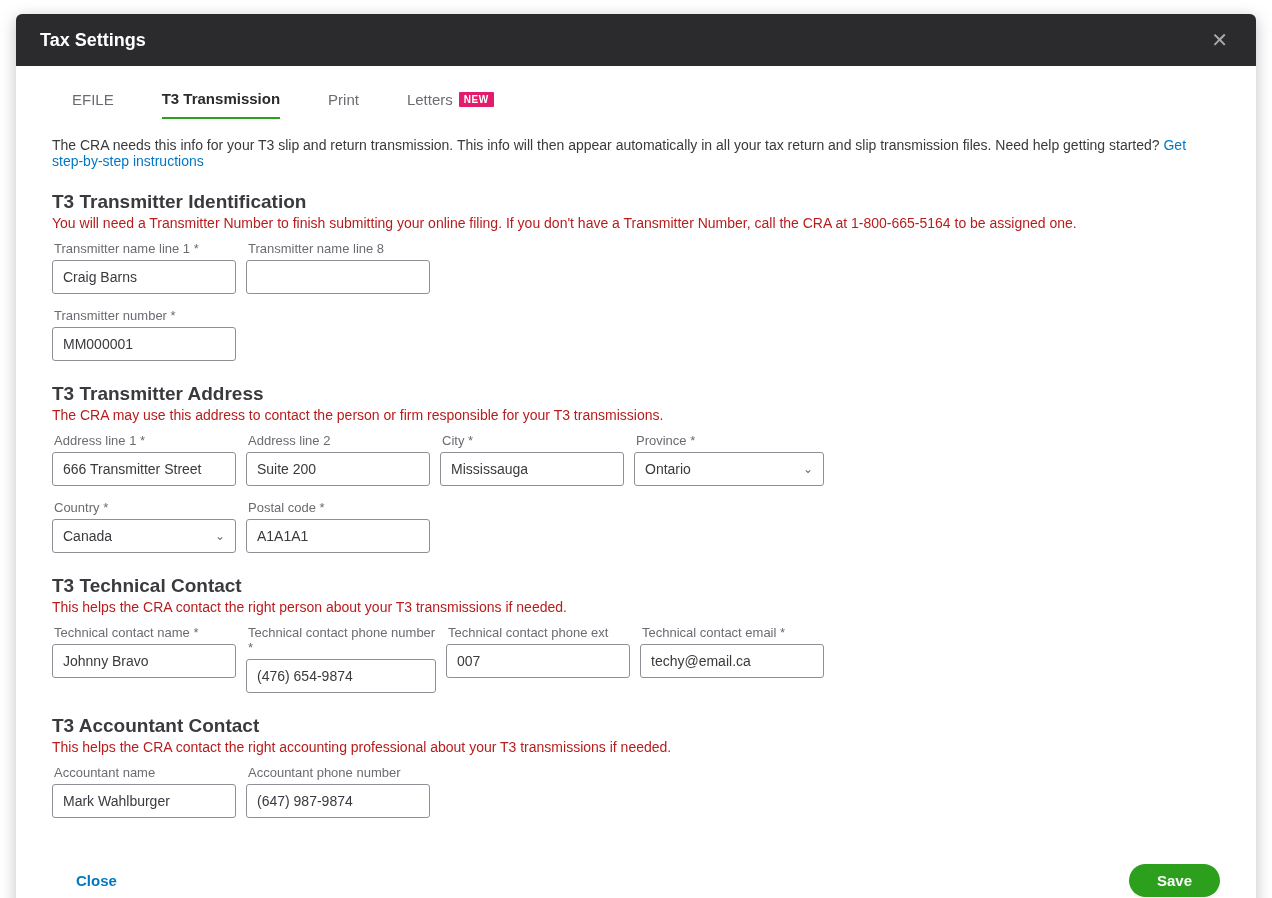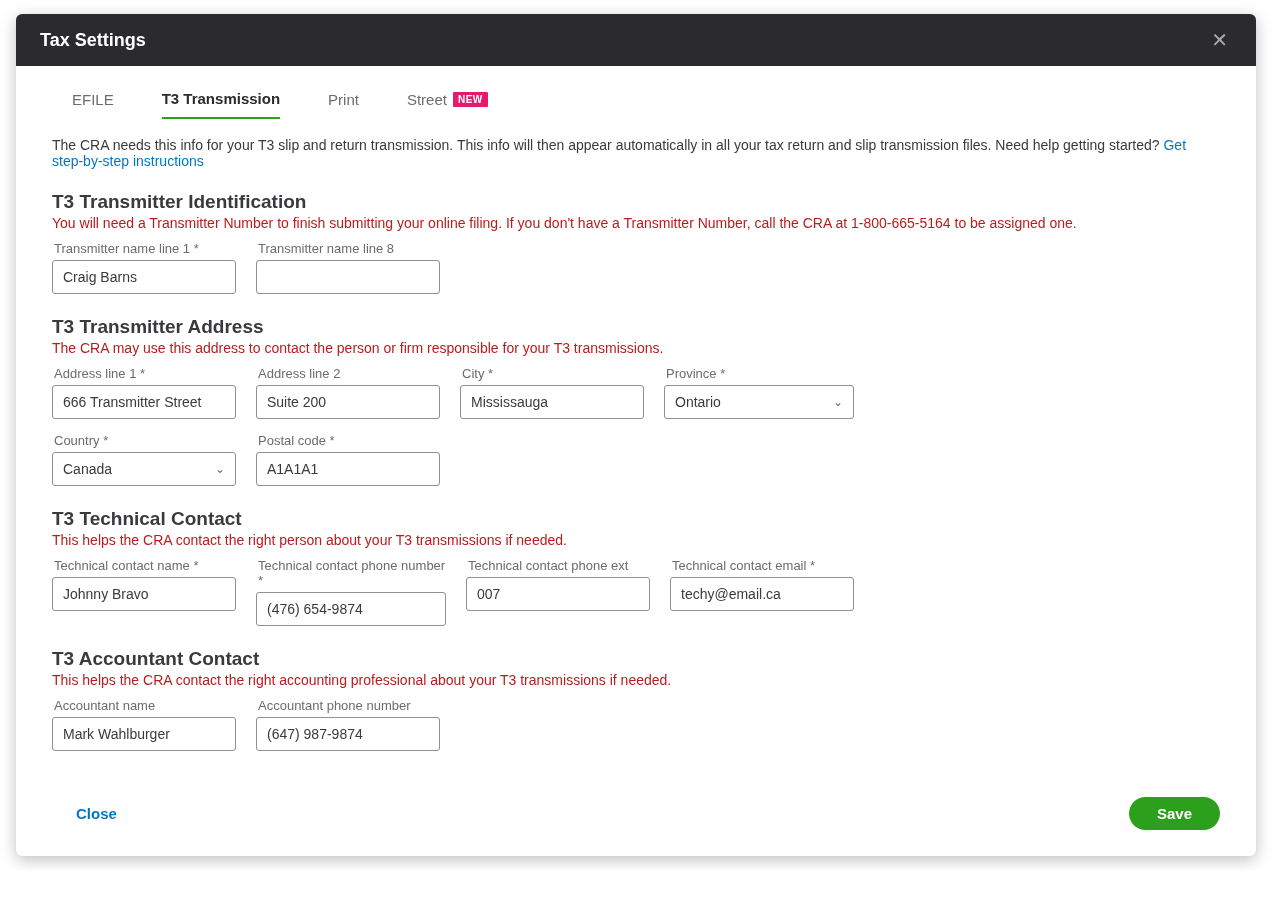--- a/index.html
+++ b/index.html
@@ -45,21 +45,21 @@
     }
     .new-badge {
       background: #e31b6c; color: #fff; font-size: 10px; font-weight: 700;
       padding: 2px 5px; border-radius: 1px; letter-spacing: 0.5px;
     }
     .intro { font-size: 14px; color: #393a3d; margin-bottom: 22px; }
     .link { color: #0077c5; text-decoration: none; cursor: pointer; }
     .section { margin-bottom: 22px; }
     .section-title { font-size: 19px; font-weight: 600; color: #393a3d; margin-bottom: 2px; }
     .section-sub { font-size: 14px; color: #b91c1c; margin-bottom: 10px; }
-    .row { display: flex; gap: 20px; margin-bottom: 14px; flex-wrap: wrap; }
+    .row { display: flex; gap: 10px; margin-bottom: 14px; flex-wrap: wrap; }
     .field { display: flex; flex-direction: column; }
     .field label { font-size: 13px; color: #6b6c72; margin-bottom: 4px; padding-left: 2px; }
     .field input, .field .select {
       height: 34px; border: 1px solid #8d9096; border-radius: 3px;
       padding: 0 10px; font-size: 14px; color: #393a3d; background: #fff;
       font-family: inherit;
     }
     .select {
       display: flex; align-items: center; justify-content: space-between;
       cursor: pointer; padding-right: 8px;
@@ -86,41 +86,47 @@
     <div class="close-x">✕</div>
   </div>
 
   <div class="modal-body">
 
     <div class="tabs">
       <div class="tab">EFILE</div>
       <div class="tab active">T3 Transmission</div>
       <div class="tab">Print</div>
       <div class="tab">
-        <span>Street</span>
+        <span>Letters</span>
         <span class="new-badge">NEW</span>
       </div>
     </div>
 
     <div class="intro">
       <span>The CRA needs this info for your T3 slip and return transmission. This info will then appear automatically in all your tax return and slip transmission files. Need help getting started?</span>
       <a class="link">Get step-by-step instructions</a>
     </div>
 
     <div class="section">
       <div class="section-title">T3 Transmitter Identification</div>
       <div class="section-sub">You will need a Transmitter Number to finish submitting your online filing. If you don't have a Transmitter Number, call the CRA at 1-800-665-5164 to be assigned one.</div>
       <div class="row">
         <div class="field w-sm">
           <label>Transmitter name line 1 *</label>
           <input type="text" value="Craig Barns" style="">
         </div>
         <div class="field w-sm">
           <label>Transmitter name line 8</label>
           <input type="text" value="" style="">
+        </div>
+      </div>
+      <div class="row">
+        <div class="field w-sm">
+          <label>Transmitter number *</label>
+          <input type="text" value="MM000001" style="">
         </div>
       </div>
     </div>
 
     <div class="section">
       <div class="section-title">T3 Transmitter Address</div>
       <div class="section-sub">The CRA may use this address to contact the person or firm responsible for your T3 transmissions.</div>
       <div class="row">
         <div class="field w-sm">
           <label>Address line 1 *</label>

